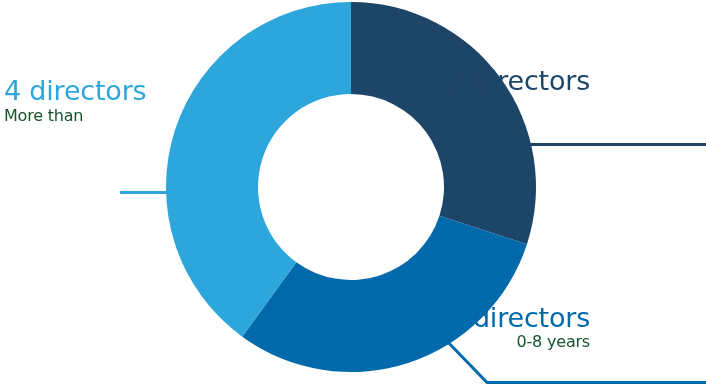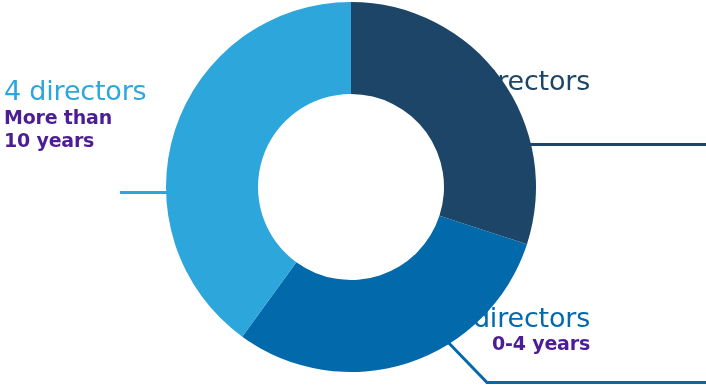--- a/index.html
+++ b/index.html
@@ -35,23 +35,23 @@
     white-space: nowrap;
   }
   .callout .count {
     display: block;
     font-size: 27px;
     font-weight: 400;
     letter-spacing: -0.2px;
   }
   .callout .range {
     display: block;
-    font-size: 19px;
-    font-weight: 700;
-    color: #4c1d95;
+    font-size: 16px;
+    font-weight: 400;
+    color: #14532d;
     letter-spacing: -0.2px;
   }
   
   #callout-more-than-10 {
     left: 4px;
     top: 76px;
     text-align: left;
   }
   #callout-more-than-10 .count { color: #2da6dc; }
   #callout-more-than-10 .range { line-height: 1.22; }
@@ -88,25 +88,24 @@
     <line x1="120" y1="192.5" x2="176" y2="192.5" stroke="#2da6dc" stroke-width="3"></line>
 
     <line x1="519" y1="144.5" x2="706" y2="144.5" stroke="#1d4568" stroke-width="3"></line>
 
     <polyline points="444,338 487,382.5 706,382.5" fill="none" stroke="#0269ab" stroke-width="3" stroke-linejoin="miter"></polyline>
   </svg>
 
   <div class="callout" id="callout-more-than-10">
     <span class="count">4 directors</span>
     <span class="range">More than</span>
-    <span class="range">10 years</span>
   </div>
 
   <div class="callout" id="callout-5-10">
     <span class="count">3 directors</span>
   </div>
 
   <div class="callout" id="callout-0-4">
     <span class="count">3 directors</span>
-    <span class="range">0-4 years</span>
+    <span class="range">0-8 years</span>
   </div>
 
 </div>
 
 </body></html>

